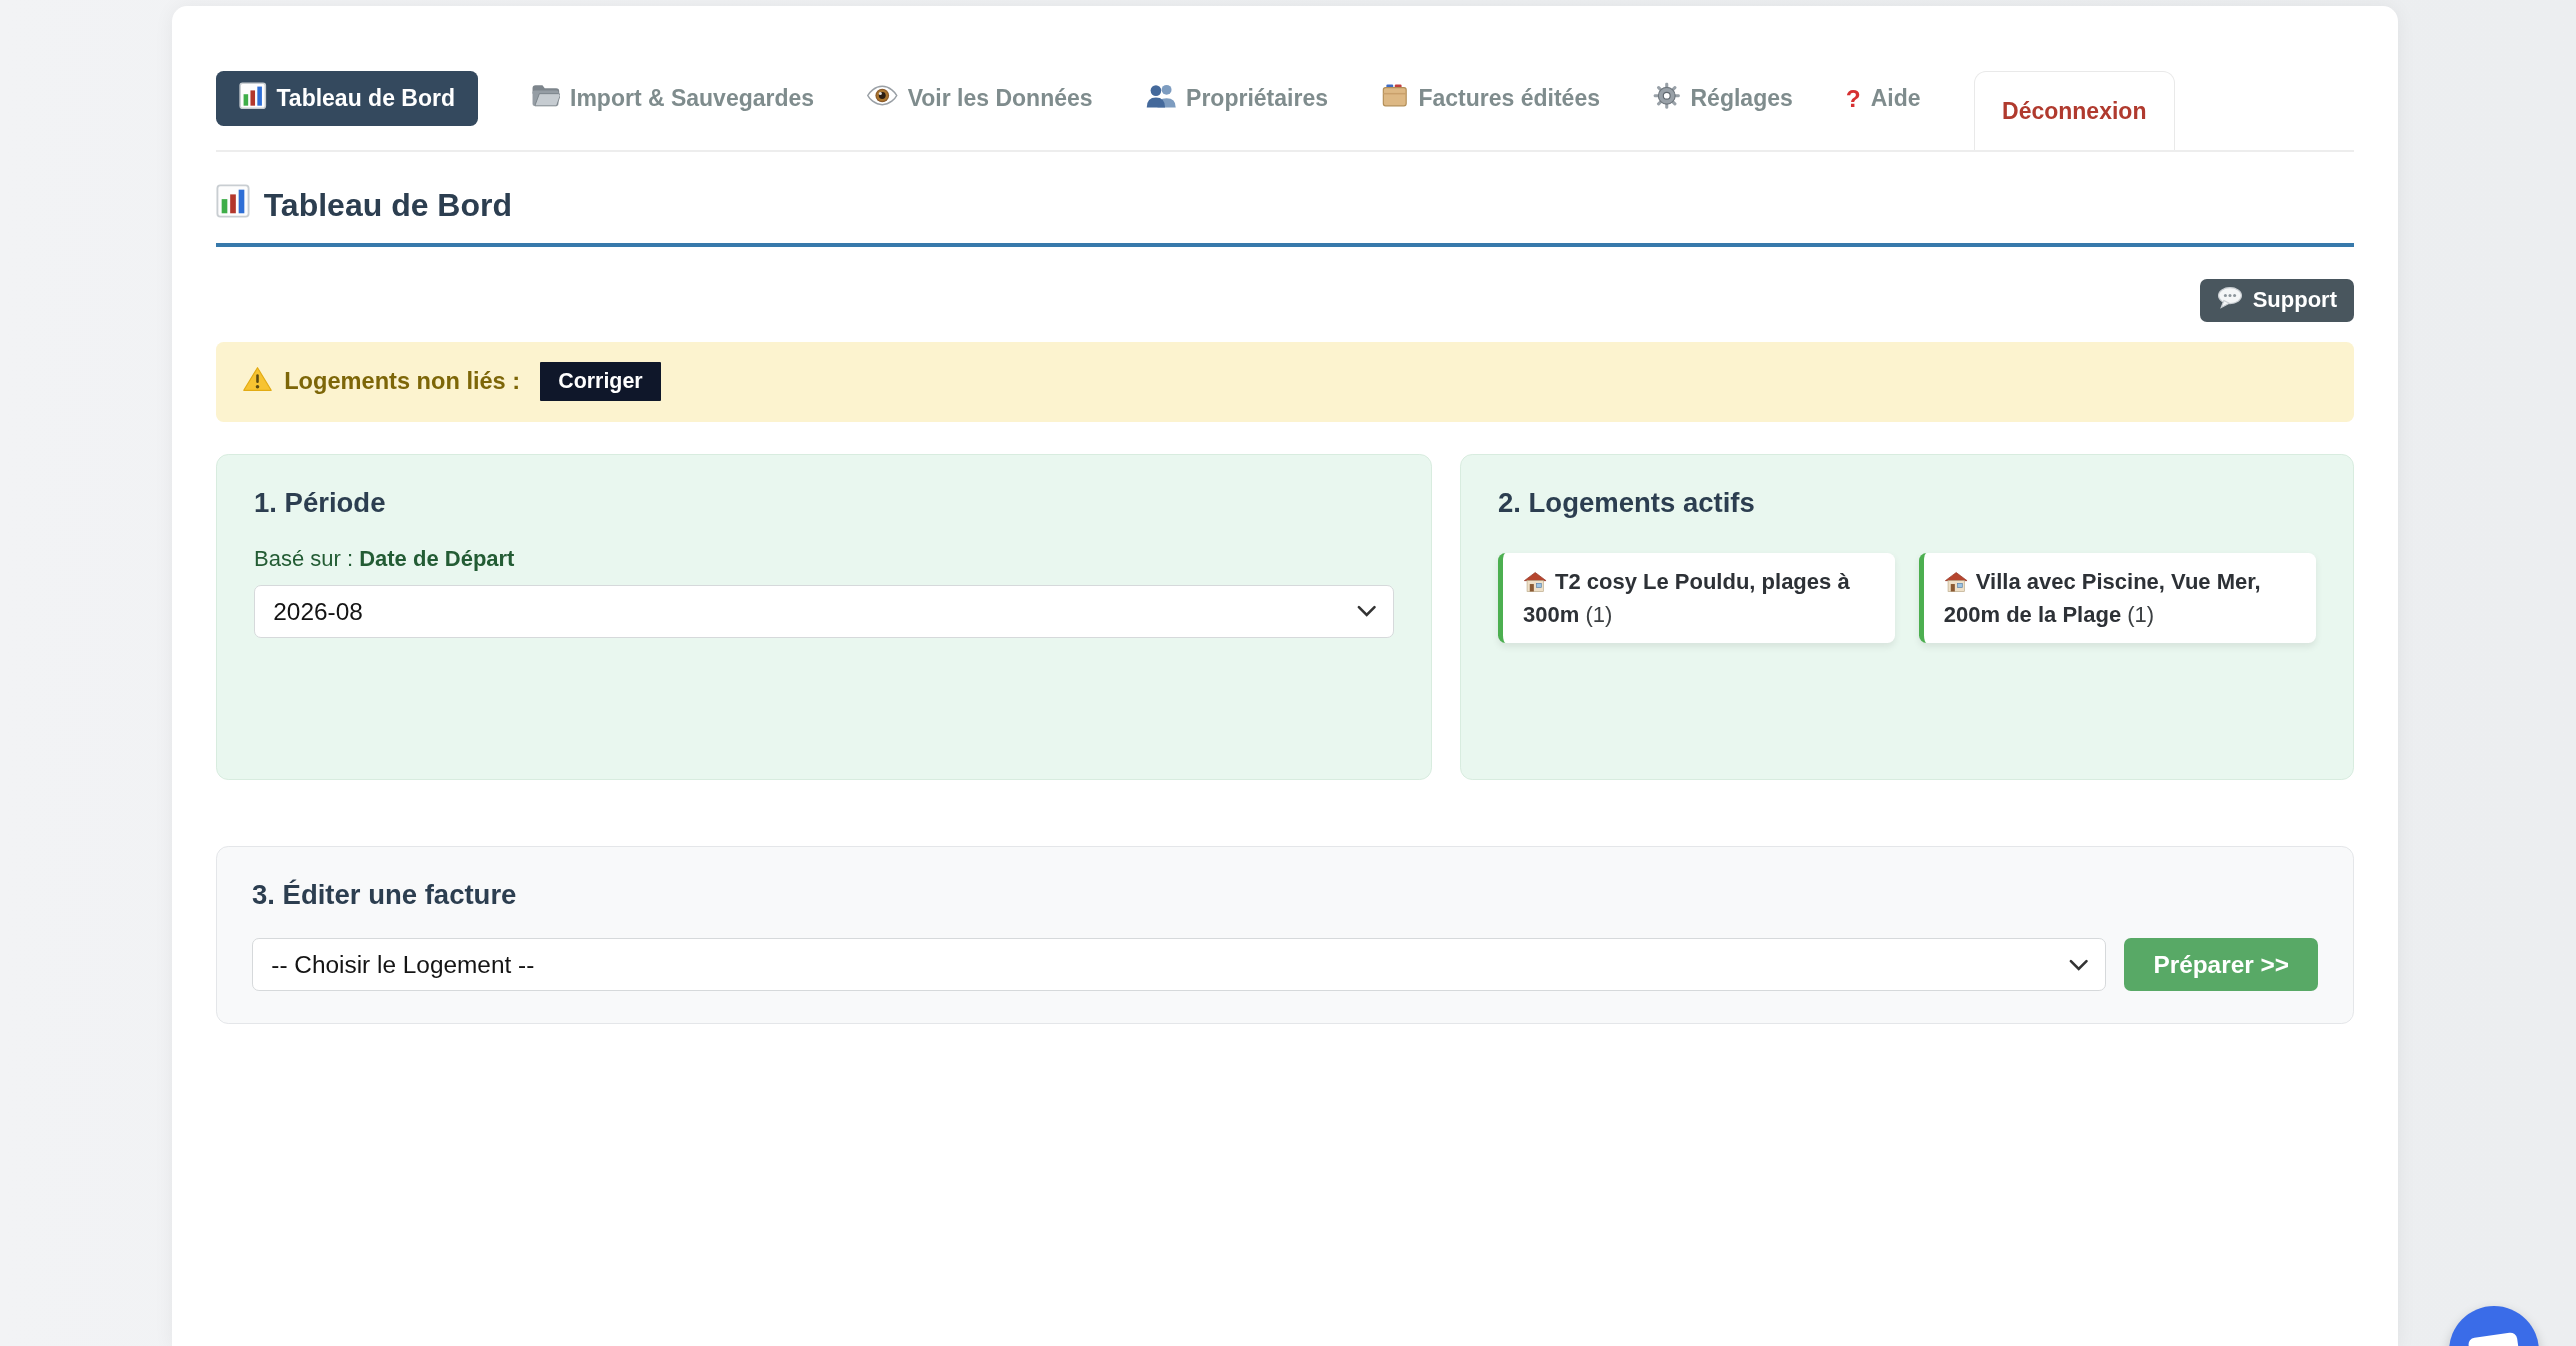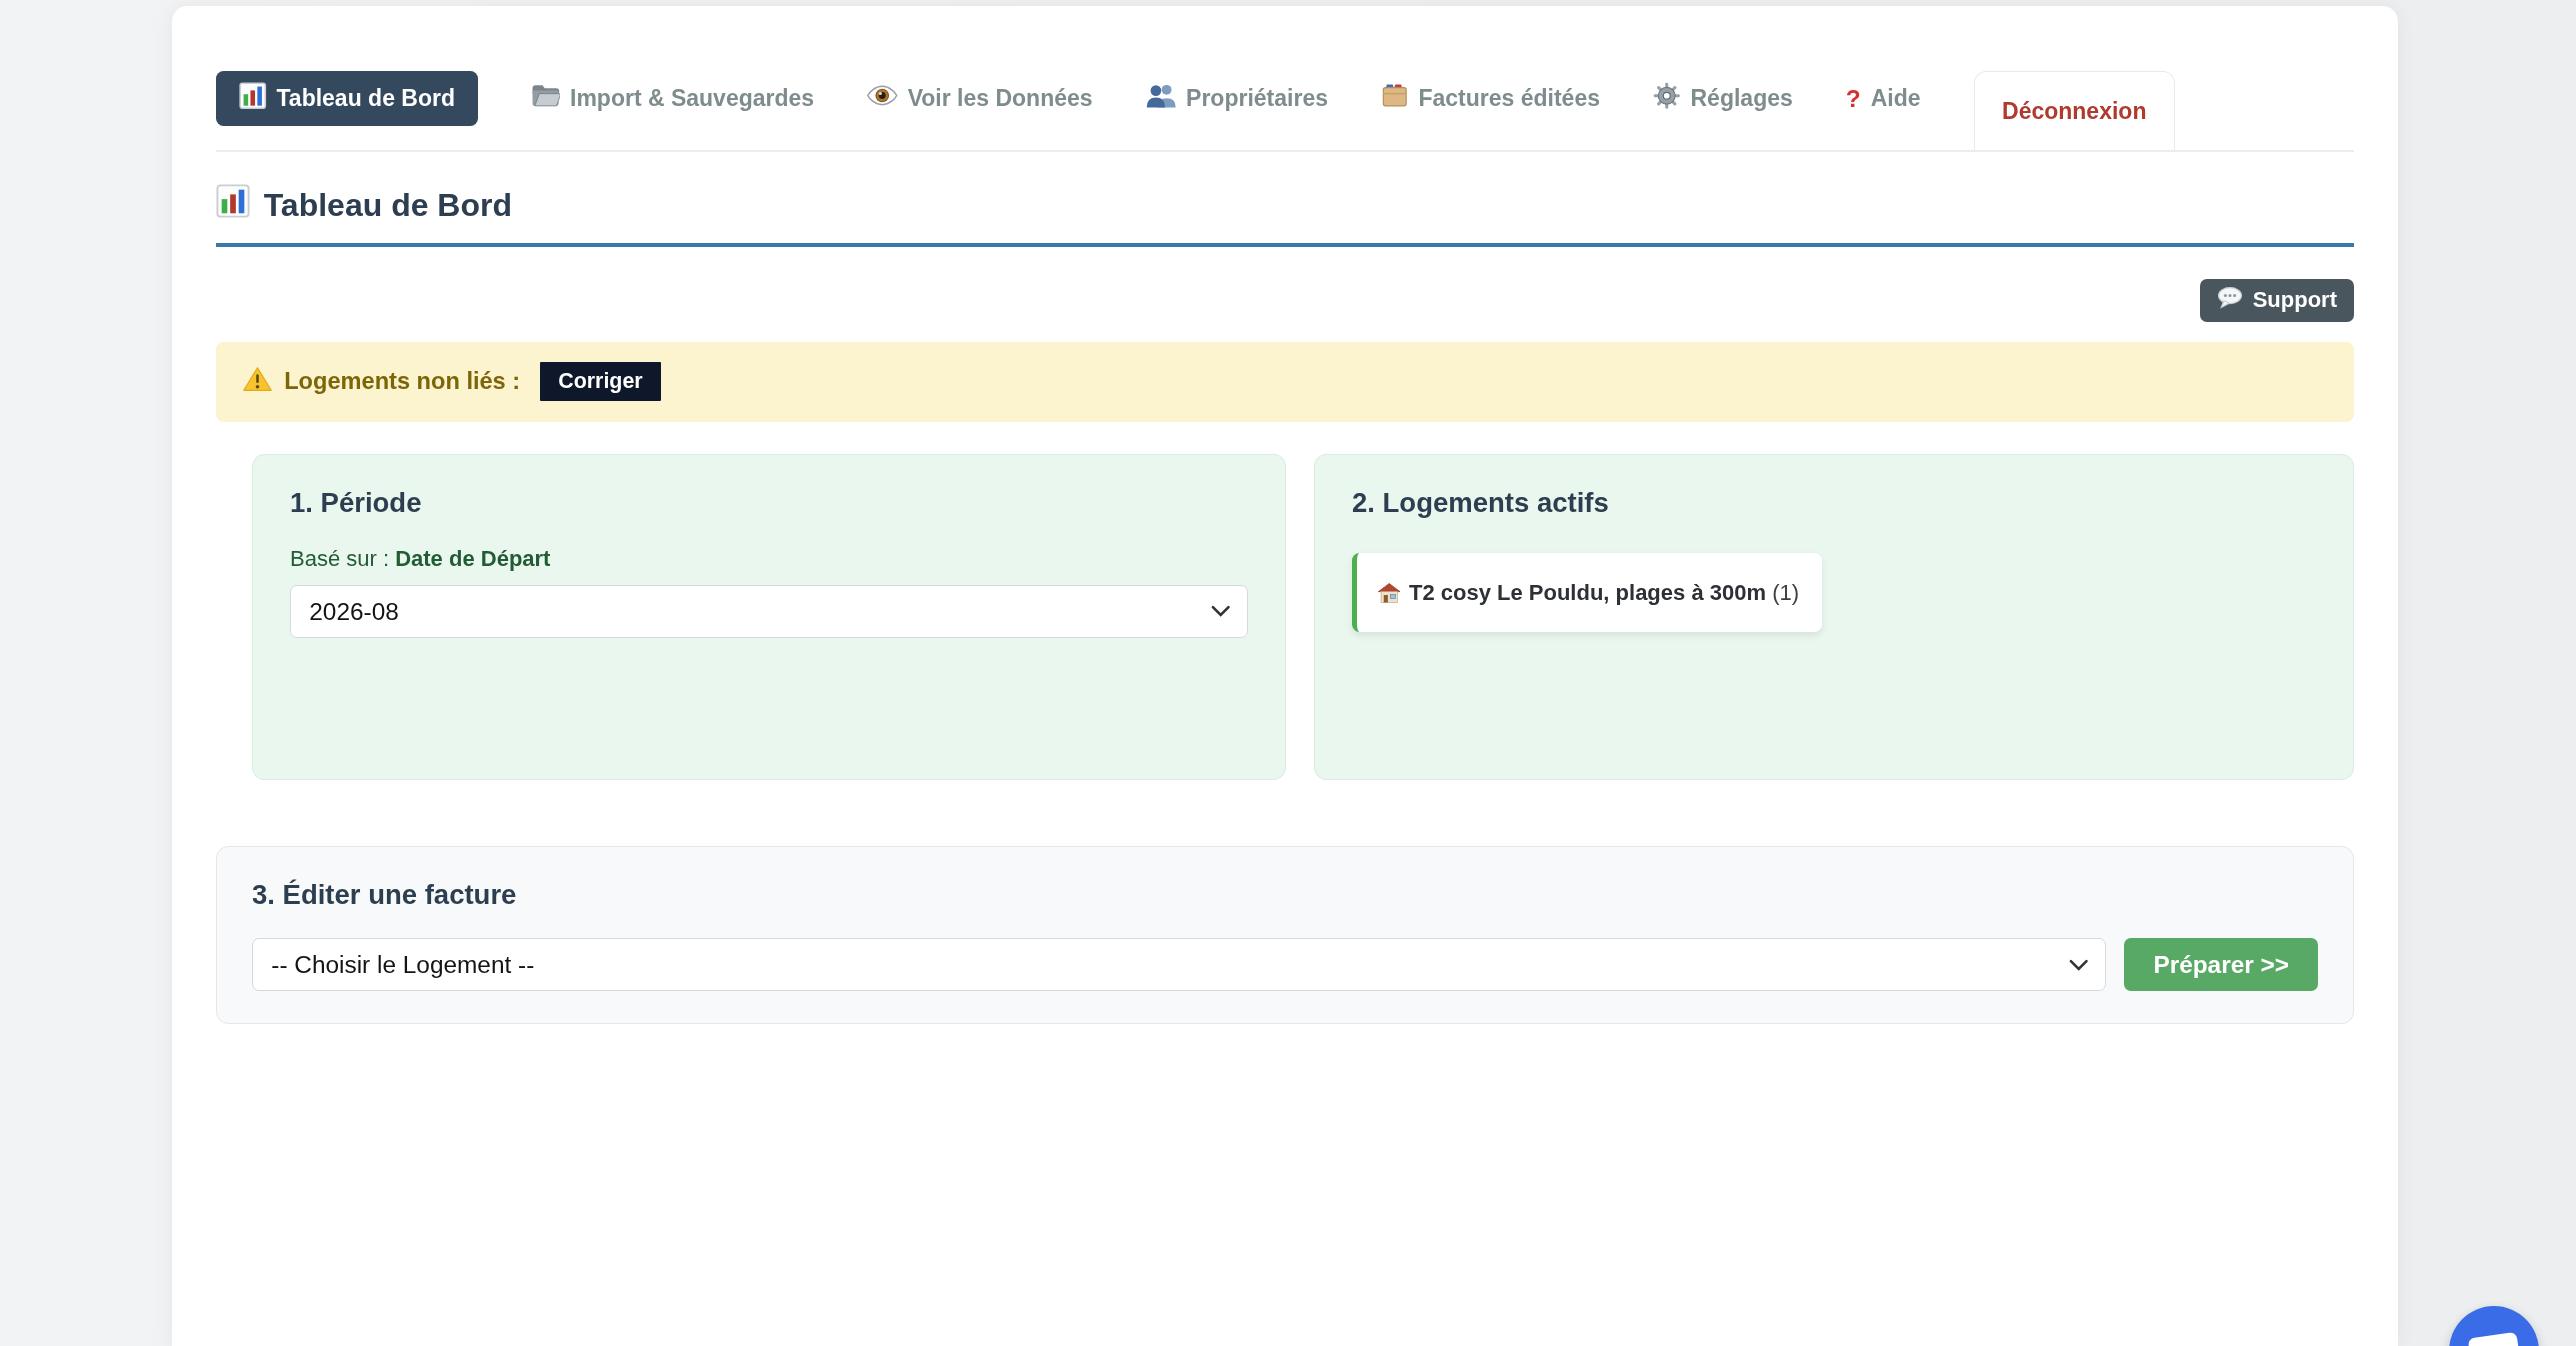--- a/index.html
+++ b/index.html
@@ -62,21 +62,21 @@
     background:#0f172a;color:#fff;font-family:inherit;font-weight:700;font-size:21.4px;
     padding:6.9px 18.3px;border-radius:1px;border:none;margin-left:7.6px;cursor:pointer;
   }
 
   
   .panels{display:flex;gap:28px;margin-top:32px;}
   .panel{
     background:#e9f7ef;border:1.5px solid #d8ecdf;border-radius:12.2px;
     padding:32px 37px;min-height:326px;box-sizing:border-box;
   }
-  .panel.p1{width:1034px;flex:none;margin-left:36px;}
+  .panel.p1{width:1216px;flex:none;}
   .panel.p2{flex:1;}
   .panel h2,.facture h2{margin:0;font-size:27.5px;color:#2c3e50;font-weight:700;}
 
   .based{margin-top:27.5px;font-size:22px;color:#235c34;}
   .based b{font-weight:700;}
 
   .select-wrap{position:relative;margin-top:12.2px;}
   .select-wrap select{
     width:100%;height:53px;font-size:24.4px;font-family:inherit;color:#141414;
     background:#fff;border:1.5px solid #d6d9db;border-radius:6.9px;
@@ -276,20 +276,28 @@
             <div class="lcard">
               <p><span><svg width="24.4" height="22" viewBox="0 0 36 32">
                       <path d="M18 2 L34 14 H2 z" fill="#b6452e" stroke="#8e3322" stroke-width="1"></path>
                       <rect x="6" y="14" width="24" height="16" fill="#efe0c8" stroke="#b9a888" stroke-width="1"></rect>
                       <rect x="10" y="19" width="6" height="11" fill="#8a5a33"></rect>
                       <rect x="20" y="18" width="7" height="6" fill="#9cc4e4" stroke="#5a81a8" stroke-width="1"></rect>
                     </svg></span><span>T2 cosy Le Pouldu, plages à 300m</span> <span class="cnt">(1)</span></p>
             </div>
 
 
+            <div class="lcard">
+              <p><span><svg width="24.4" height="22" viewBox="0 0 36 32">
+                      <path d="M18 2 L34 14 H2 z" fill="#b6452e" stroke="#8e3322" stroke-width="1"></path>
+                      <rect x="6" y="14" width="24" height="16" fill="#efe0c8" stroke="#b9a888" stroke-width="1"></rect>
+                      <rect x="10" y="19" width="6" height="11" fill="#8a5a33"></rect>
+                      <rect x="20" y="18" width="7" height="6" fill="#9cc4e4" stroke="#5a81a8" stroke-width="1"></rect>
+                    </svg></span><span>Villa avec Piscine, Vue Mer, 200m de la Plage</span> <span class="cnt">(1)</span></p>
+            </div>
 
           </div>
         </section>
       </div>
 
       <section class="facture">
         <h2>3. Éditer une facture</h2>
         <div class="frow">
           <div class="select-wrap">
             <select>

